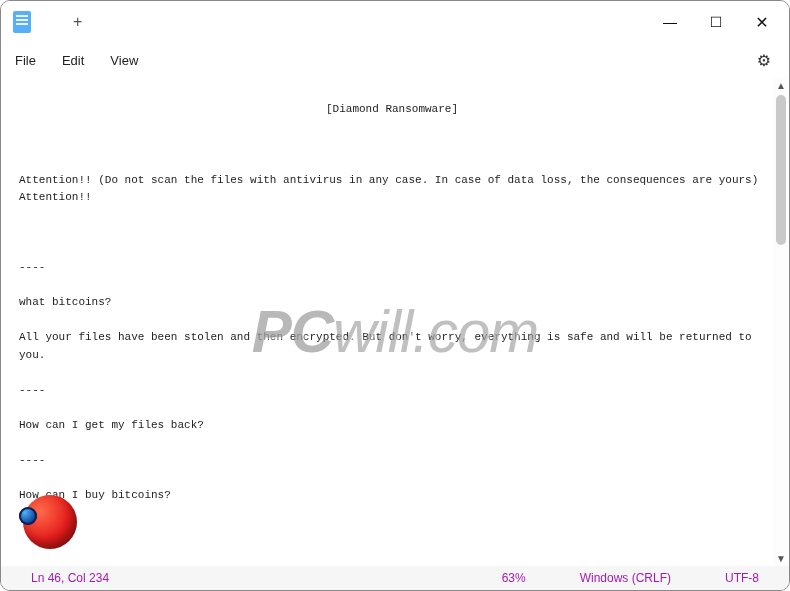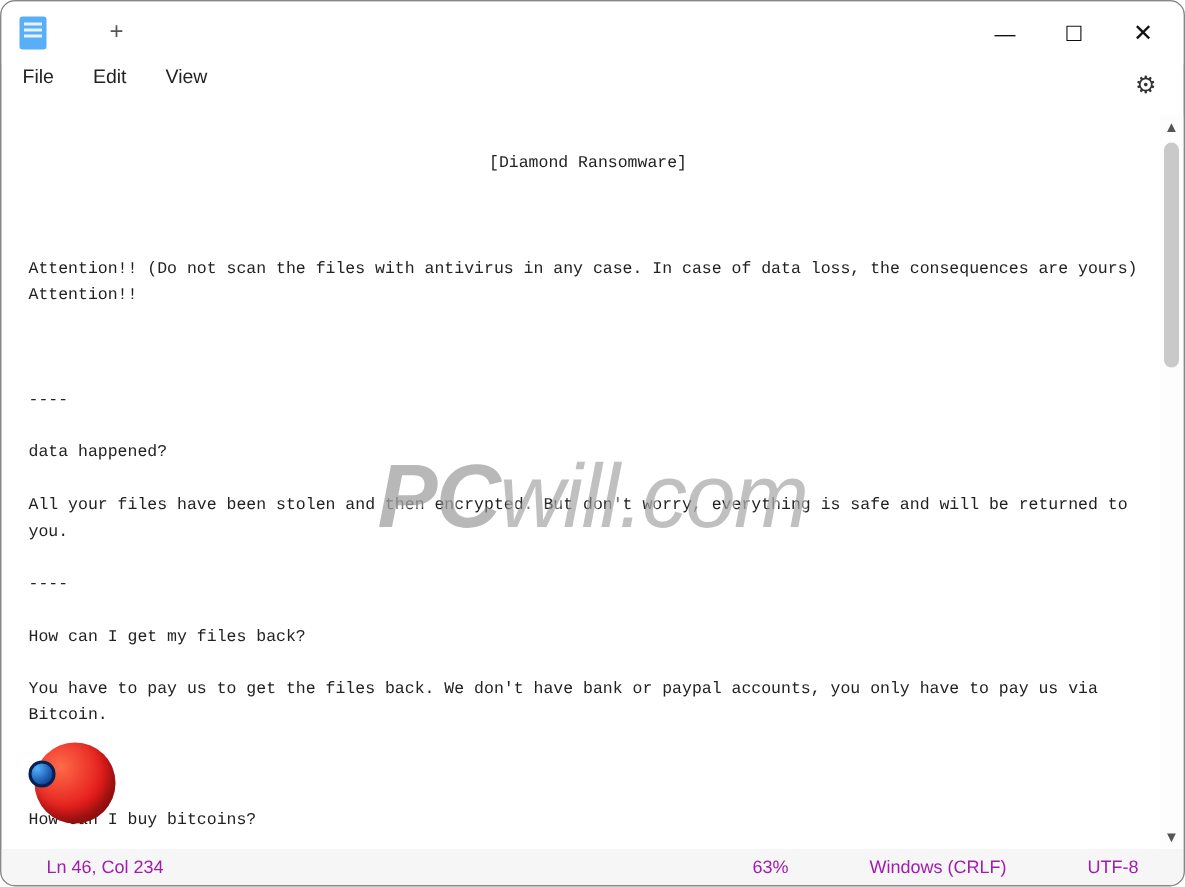--- a/index.html
+++ b/index.html
@@ -76,21 +76,21 @@
       align-items: center;
       justify-content: center;
       font-size: 14px;
       color: #111;
       cursor: pointer;
     }
     .win-btn.close-x { font-size: 16px; }
     .menubar {
       height: 34px;
       display: flex;
-      align-items: flex-start;
+      align-items: center;
       padding: 0 14px;
       gap: 26px;
       font-size: 13px;
       color: #222;
     }
     .menubar .spacer { flex: 1; }
     .settings-icon {
       font-size: 16px;
       color: #333;
       cursor: pointer;
@@ -207,25 +207,24 @@
   <span class="settings-icon">⚙</span>
 </div>
 
 <div class="editor-wrap">
   <div class="editor">
 <div class="centered-title">[Diamond Ransomware]</div>
 <div>&nbsp;</div>
 <div>Attention!! (Do not scan the files with antivirus in any case. In case of data loss, the consequences are yours) Attention!!</div>
 <div>&nbsp;</div>
 <div>----</div>
-<div>data happened?</div>
+<div>what bitcoins?</div>
 <div>All your files have been stolen and then encrypted. But don't worry, everything is safe and will be returned to you.</div>
 <div>----</div>
 <div>How can I get my files back?</div>
-<div>You have to pay us to get the files back. We don't have bank or paypal accounts, you only have to pay us via Bitcoin.</div>
 <div>----</div>
 <div>How can I buy bitcoins?</div>
 
 
 
 
 
 
 
 

